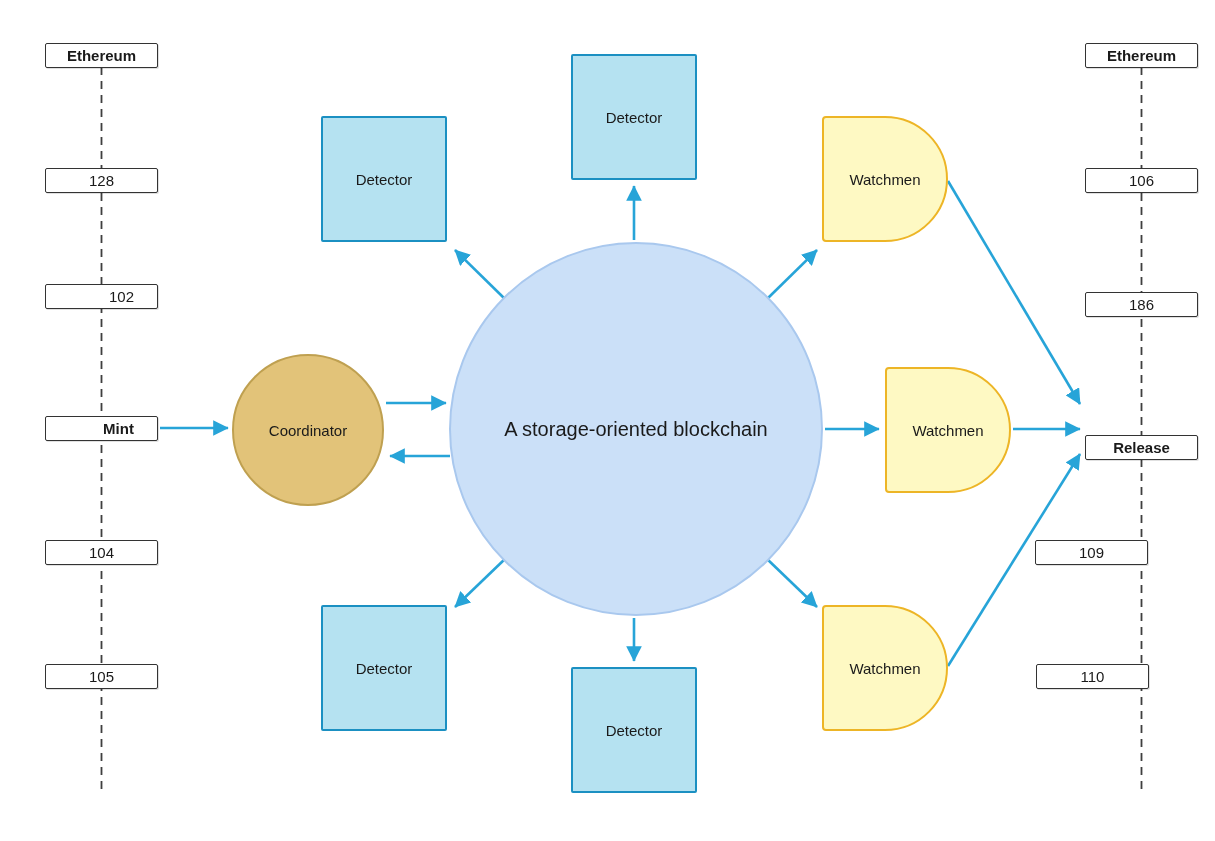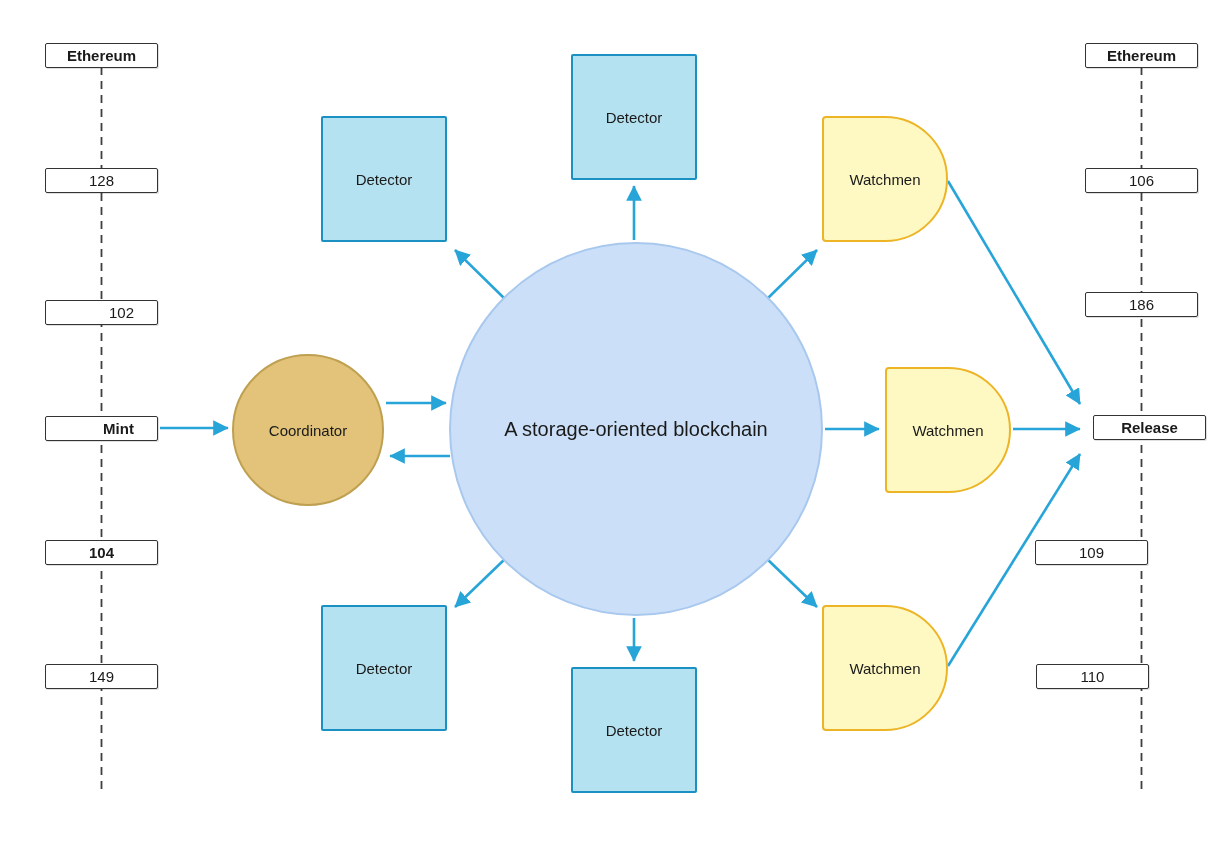--- a/index.html
+++ b/index.html
@@ -90,29 +90,29 @@
       <line x1="634" y1="618" x2="634" y2="661" marker-end="url(#ah)" stroke="#27A4D8"></line>
       <line x1="766" y1="558" x2="817" y2="607" marker-end="url(#ah)" stroke="#27A4D8"></line>
       <line x1="948" y1="181" x2="1080" y2="404" marker-end="url(#ah)" stroke="#27A4D8"></line>
       <line x1="1013" y1="429" x2="1080" y2="429" marker-end="url(#ah)" stroke="#27A4D8"></line>
       <line x1="948" y1="666" x2="1080" y2="454" marker-end="url(#ah)" stroke="#27A4D8"></line>
     </g>
   </svg>
 
   <div class="node chainbox bold" style="left:45px; top:43px;">Ethereum</div>
   <div class="node chainbox" style="left:45px; top:168px;">128</div>
-  <div class="node chainbox" style="left:45px; top:300px;padding-left:40px;">102</div>
+  <div class="node chainbox" style="left:45px; top:284px;padding-left:40px;">102</div>
   <div class="node chainbox bold" style="left:45px; top:416px;padding-left:34px;">Mint</div>
-  <div class="node chainbox" style="left:45px; top:540px;font-weight:bold;">104</div>
-  <div class="node chainbox" style="left:45px; top:664px;">149</div>
+  <div class="node chainbox" style="left:45px; top:540px;">104</div>
+  <div class="node chainbox" style="left:45px; top:664px;">105</div>
 
   <div class="node chainbox bold" style="left:1085px; top:43px;">Ethereum</div>
   <div class="node chainbox" style="left:1085px; top:168px;">106</div>
   <div class="node chainbox" style="left:1085px; top:292px;">186</div>
-  <div class="node chainbox bold" style="left:1085px; top:415px;margin-left:8px;">Release</div>
+  <div class="node chainbox bold" style="left:1085px; top:435px;">Release</div>
   <div class="node chainbox" style="left:1035px; top:540px;">109</div>
   <div class="node chainbox" style="left:1036px; top:664px;">110</div>
 
   <div class="node central">A storage-oriented blockchain</div>
   <div class="node coordinator">Coordinator</div>
 
   <div class="node detector" style="left:321px; top:116px;">Detector</div>
   <div class="node detector" style="left:571px; top:54px;">Detector</div>
   <div class="node detector" style="left:321px; top:605px;">Detector</div>
   <div class="node detector" style="left:571px; top:667px;">Detector</div>

